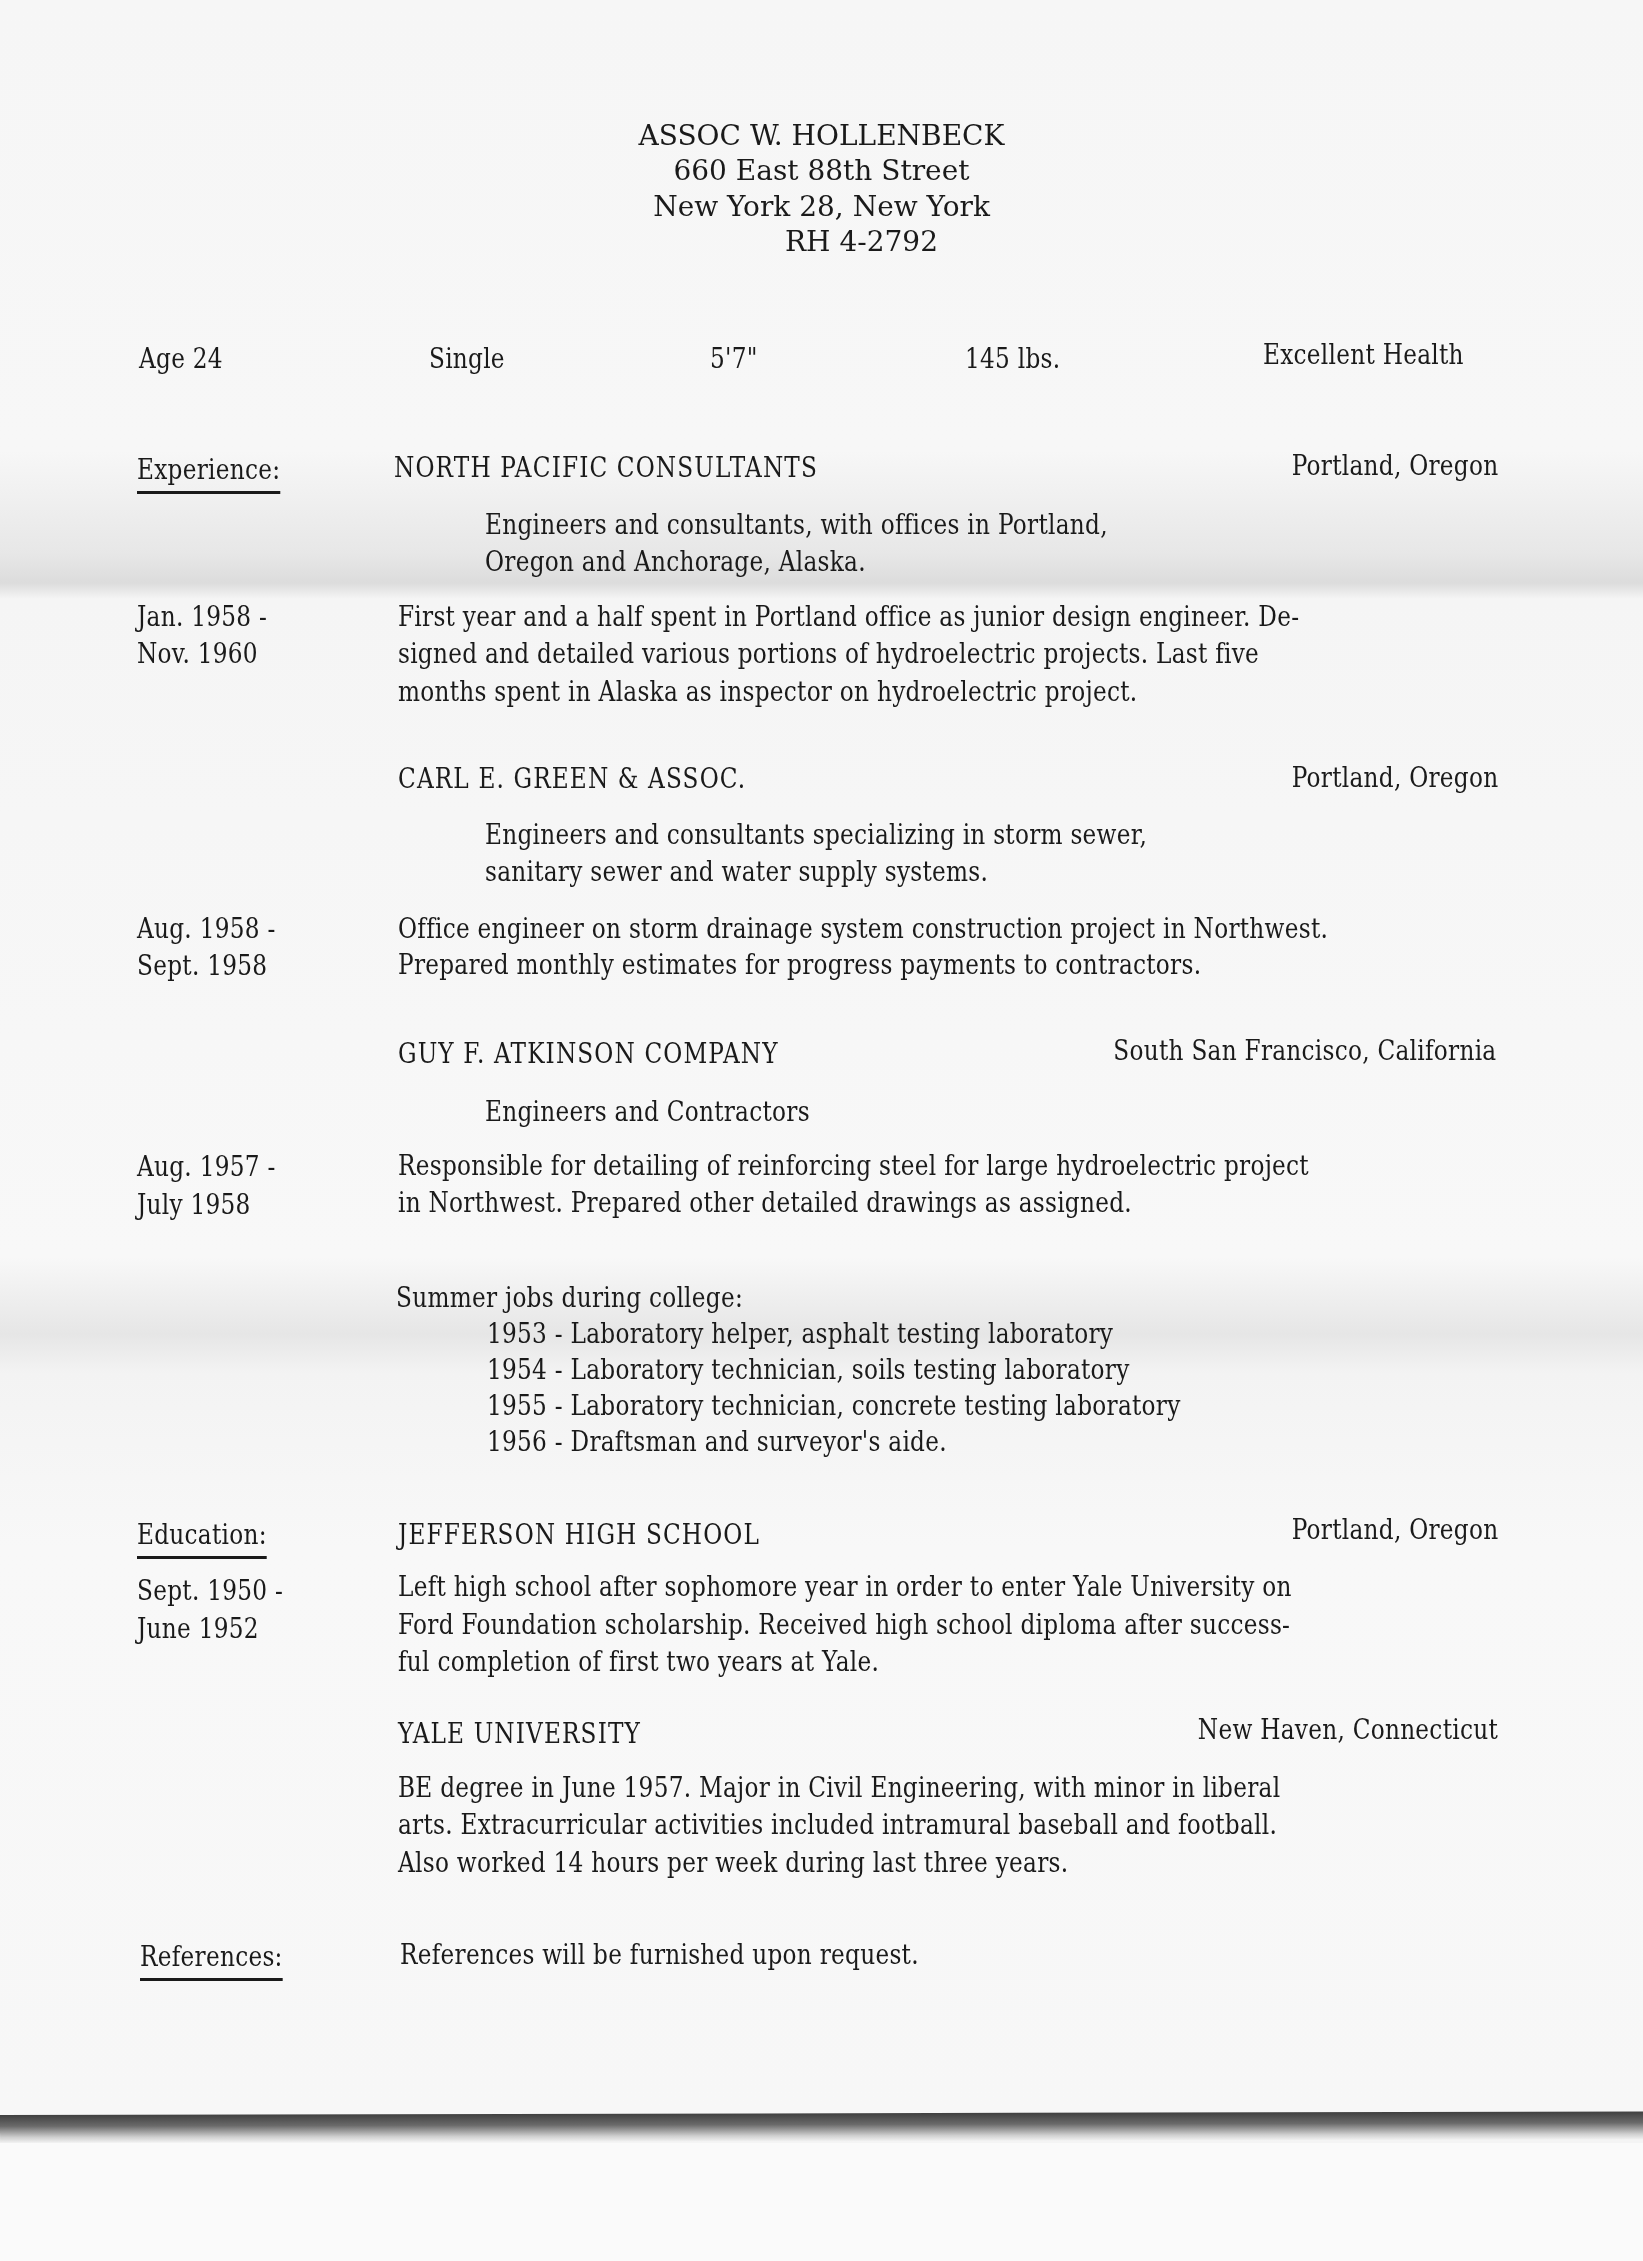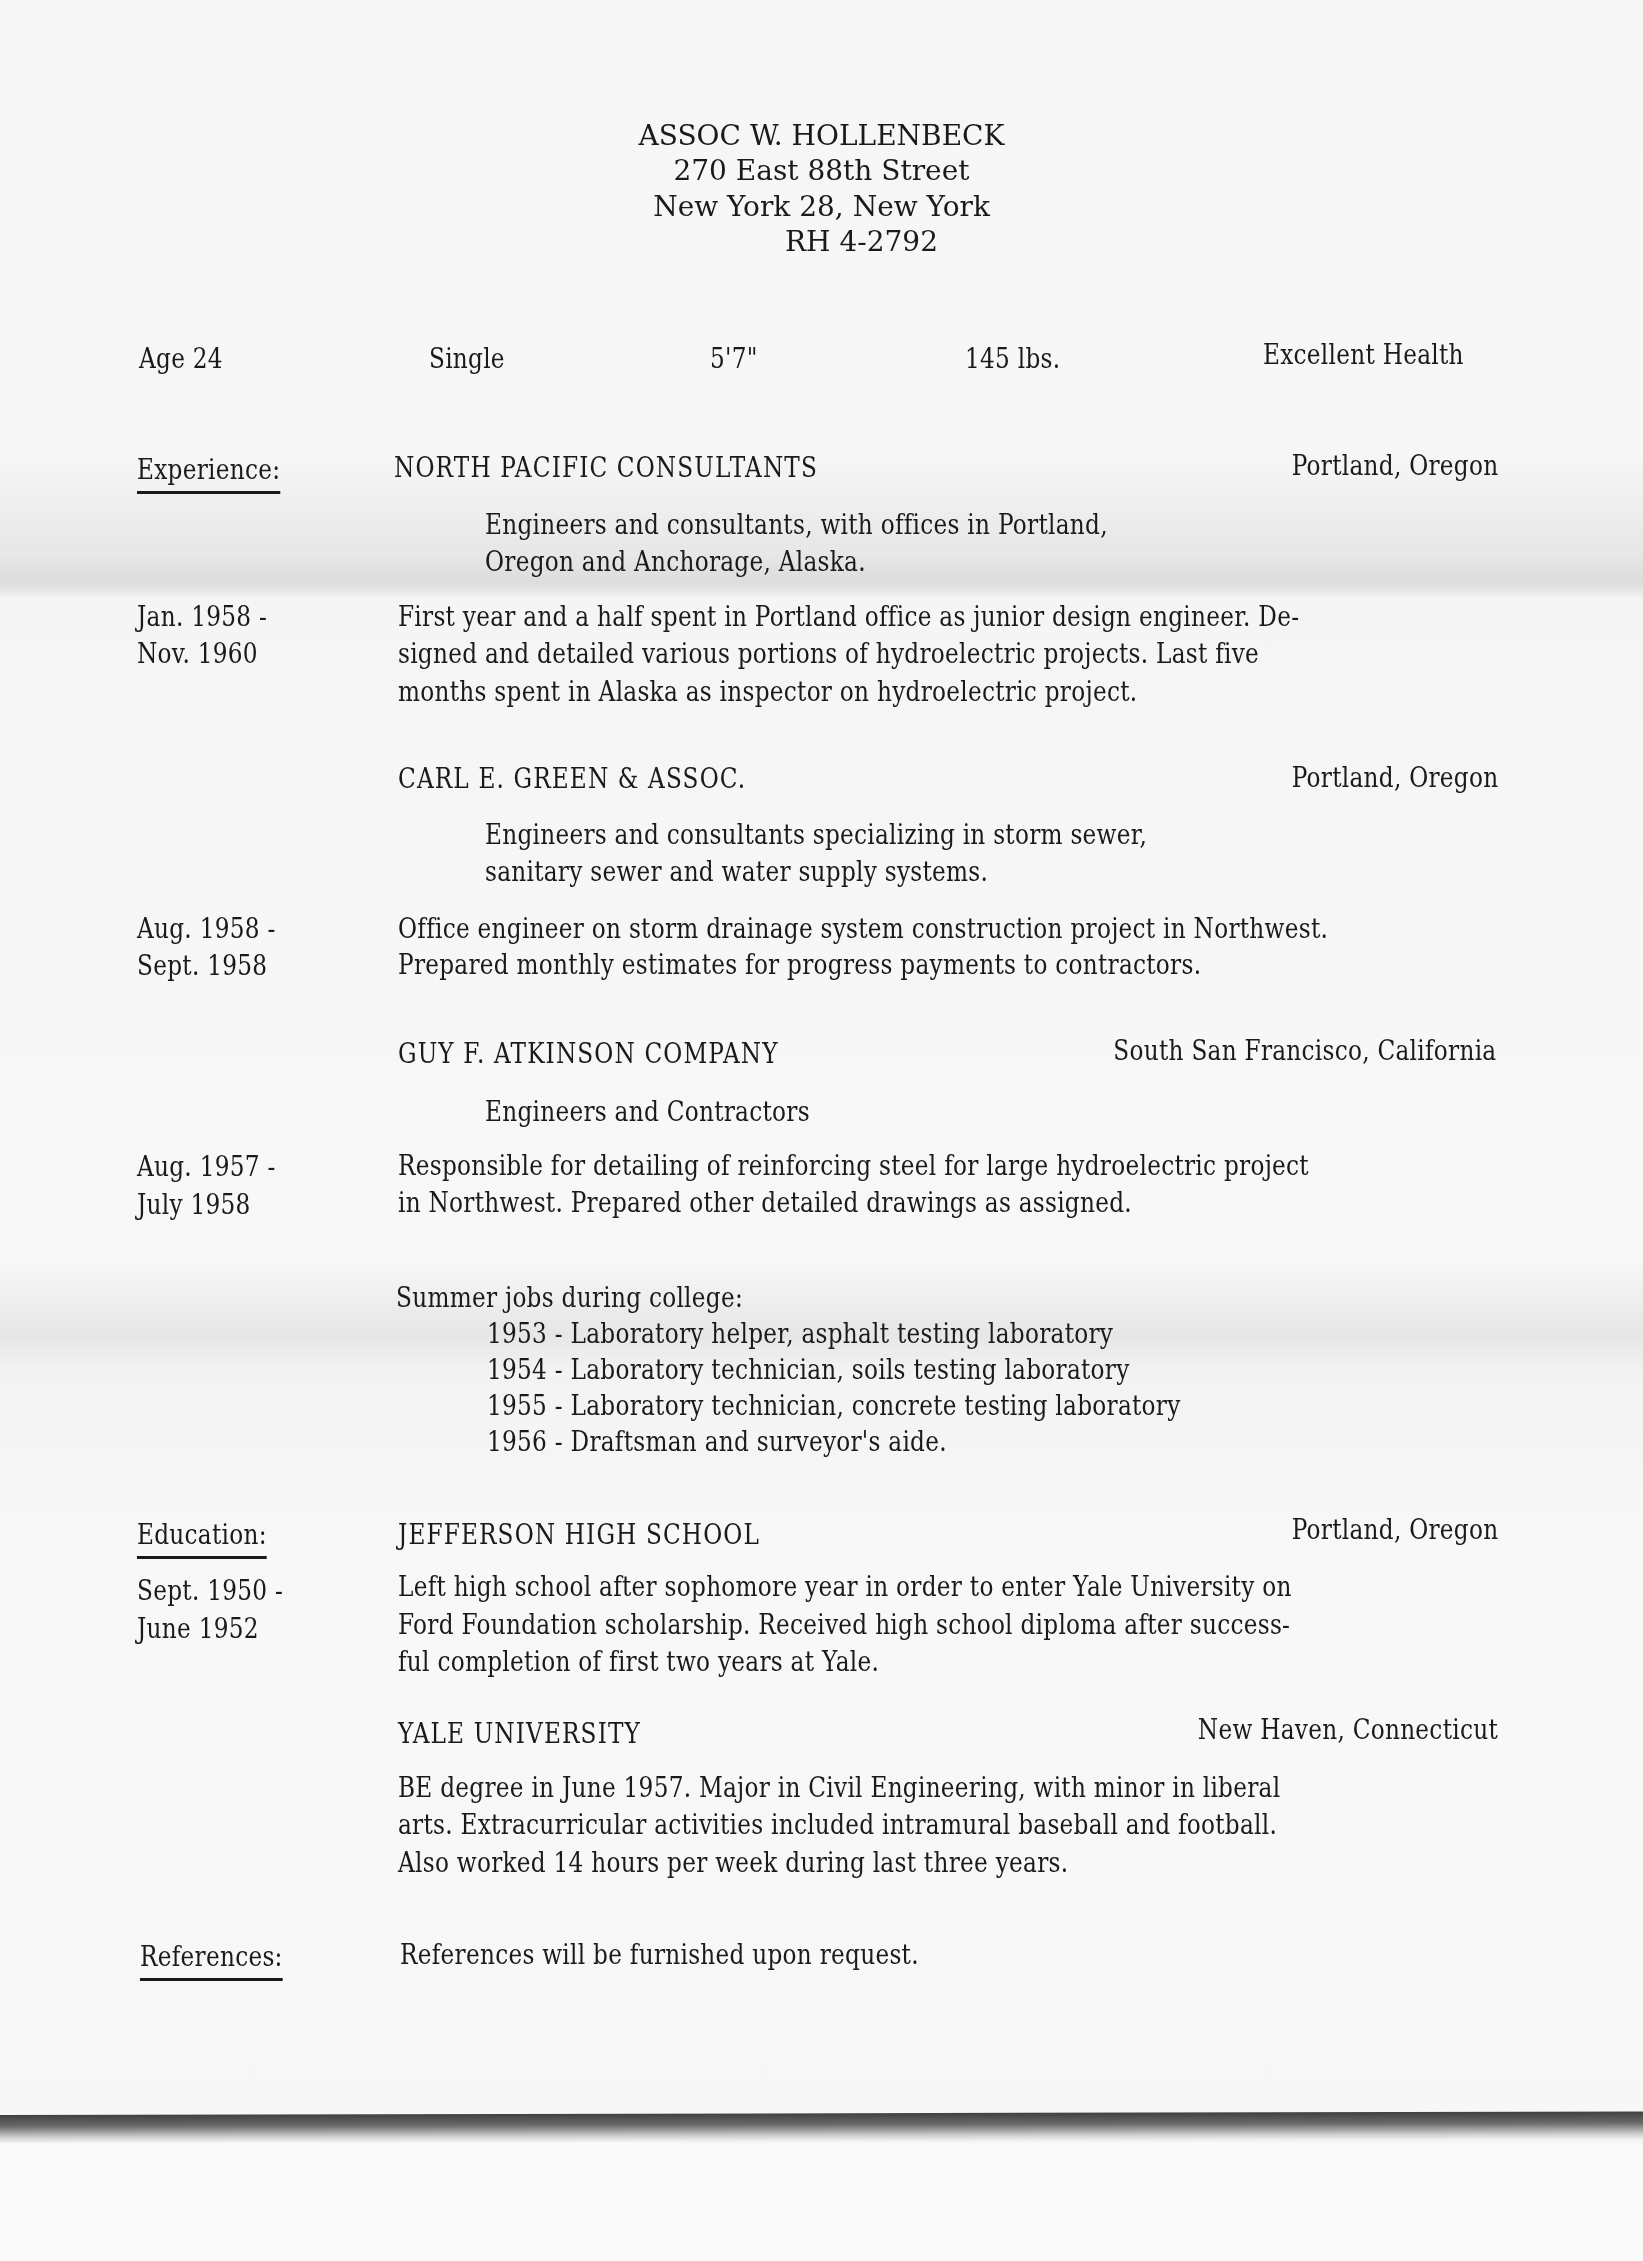--- a/index.html
+++ b/index.html
@@ -30,21 +30,21 @@
   .caps { letter-spacing: 1.3px; }
 </style>
 </head>
 <body>
 
 <div class="paper"></div>
 <div class="fold-shadow"></div>
 <div class="below"></div>
 
 <div class="center" style="top:118px;">ASSOC W. HOLLENBECK</div>
-<div class="center" style="top:153px;">270 East 88th Street</div>
+<div class="center" style="top:153px;">660 East 88th Street</div>
 <div class="center" style="top:189px;">New York 28,  New York</div>
 <div class="center" style="top:224px;margin-left:40px;">RH 4-2792</div>
 
 <div class="t" style="left:139px; top:340px;">Age 24</div>
 <div class="t" style="left:429px; top:340px;">Single</div>
 <div class="t" style="left:710px; top:340px;">5'7"</div>
 <div class="t" style="left:965px; top:340px;">145 lbs.</div>
 <div class="t" style="left:1263px; top:336px;">Excellent Health</div>
 
 <div class="t label" style="left:137px; top:451px;">Experience:</div>

